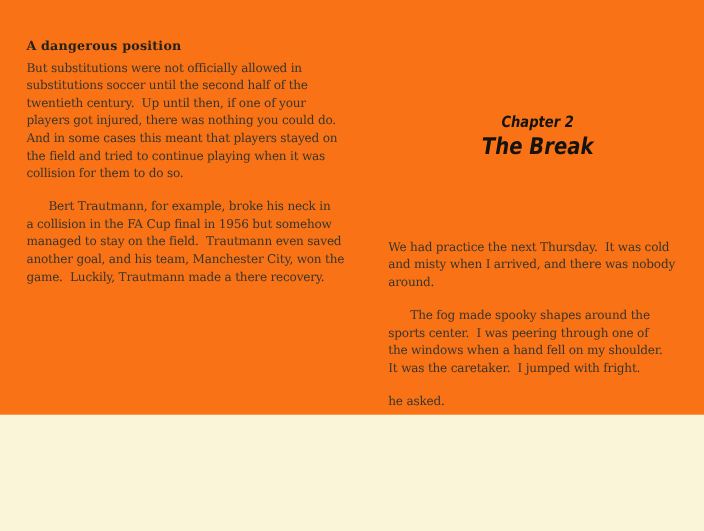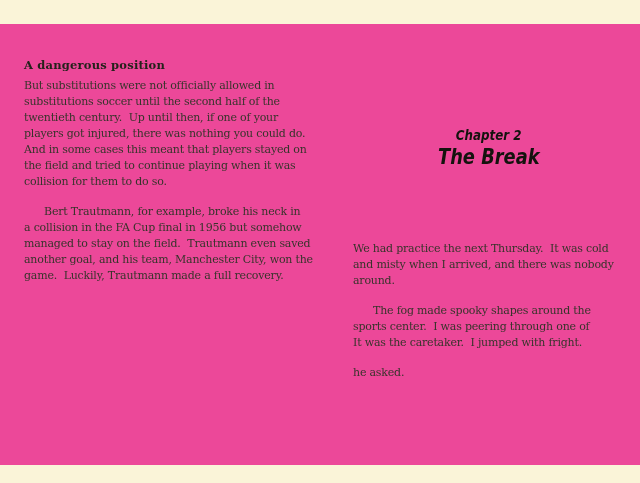--- a/index.html
+++ b/index.html
@@ -3,25 +3,24 @@
 <meta charset="utf-8">
 <style>
   html, body { margin: 0; padding: 0; }
   body {
     width: 640px; height: 483px;
     background: #faf4d8;
     font-family: "DejaVu Serif", serif;
   }
   .book {
     display: flex;
-    width: 640px; height: 441px;
-    background: #ec4899;
+    width: 640px; height: 377px;
+    background: #f97316;
     color: #37342b;
     overflow: hidden;
-    margin-top: 24px;
   }
   .page {
     width: 320px; height: 483px;
     position: relative;
     box-sizing: border-box;
   }
   .page.left  { padding: 34px 20px 0 24px; }
   .page.right { padding: 0 16px 0 33px; }
 
   .section-heading {
@@ -84,21 +83,21 @@
       <div class="line">And in some cases this meant that players stayed on</div>
       <div class="line">the field and tried to continue playing when it was</div>
       <div class="line">collision for them to do so.</div>
     </div>
 
     <div class="para">
       <div class="line indent">Bert Trautmann, for example, broke his neck in</div>
       <div class="line">a collision in the FA Cup final in 1956 but somehow</div>
       <div class="line">managed to stay on the field.  Trautmann even saved</div>
       <div class="line">another goal, and his team, Manchester City, won the</div>
-      <div class="line">game.  Luckily, Trautmann made a full recovery.</div>
+      <div class="line">game.  Luckily, Trautmann made a there recovery.</div>
     </div>
 
     <div class="page-number">14</div>
   </div>
 
   <div class="page right">
     <div class="chapter-head">
       <div class="chapter-label"><span class="squeeze">Chapter 2</span></div>
       <div class="chapter-title"><span class="squeeze">The Break</span></div>
     </div>
@@ -107,20 +106,21 @@
       <div class="para first">
         <div class="line">We had practice the next Thursday.  It was cold</div>
         <div class="line">and misty when I arrived, and there was nobody</div>
         <div class="line">around.</div>
       </div>
 
 
       <div class="para">
         <div class="line indent">The fog made spooky shapes around the</div>
         <div class="line">sports center.  I was peering through one of</div>
+        <div class="line">the windows when a hand fell on my shoulder.</div>
         <div class="line">It was the caretaker.  I jumped with fright.</div>
       </div>
 
       <div class="para">
         <div class="line">he asked.</div>
       </div>
     </div>
 
     <div class="page-number">3</div>
   </div>

